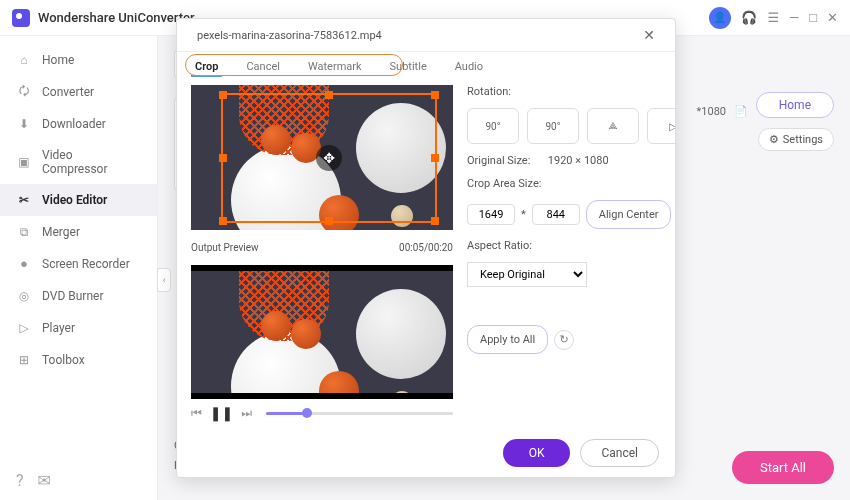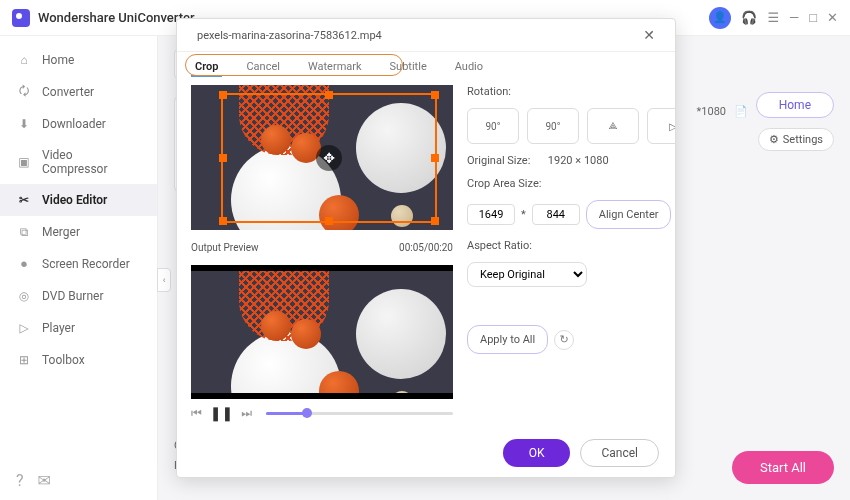--- a/index.html
+++ b/index.html
@@ -60,21 +60,21 @@
 .ctrl.play { color:#333; font-size:14px; }
 .slider { flex:1; height:3px; background:#ddd; border-radius:2px; position:relative; margin-left:6px; }
 .slider .fill { position:absolute; left:0; top:0; height:100%; width:22%; background:#8a7cf7; border-radius:2px; }
 .slider .knob { position:absolute; left:22%; top:50%; width:10px; height:10px; background:#8a7cf7; border-radius:50%; transform:translate(-50%,-50%); }
 .m-right { flex:1; font-size:11px; color:#555; display:flex; flex-direction:column; gap:10px; }
 .rot-row { display:flex; gap:8px; }
 .rot-btn { width:52px; height:36px; border:1px solid #ddd; border-radius:6px; background:#fff; display:flex; align-items:center; justify-content:center; font-size:10px; color:#666; cursor:pointer; }
 .kv { display:flex; align-items:center; gap:6px; }
 .inp { width:48px; border:1px solid #ddd; border-radius:4px; padding:3px 6px; font-size:11px; text-align:center; }
 .pillbtn { border:1px solid #c8c0f5; color:#555; background:#fff; border-radius:12px; padding:7px 12px; font-size:11px; cursor:pointer; }
-.sel { border:1px solid #ddd; border-radius:8px; padding:4px 8px; font-size:11px; width:120px; background:#fff; }
+.sel { border:1px solid #ddd; border-radius:0; padding:4px 8px; font-size:11px; width:120px; background:#fff; }
 .m-foot { display:flex; justify-content:flex-end; gap:10px; padding:10px 16px; }
 .okbtn { background:#6d28d9; color:#fff; border:none; border-radius:16px; padding:6px 26px; font-size:12px; cursor:pointer; }
 .cancelbtn { background:#fff; border:1px solid #ccc; color:#555; border-radius:16px; padding:6px 20px; font-size:12px; cursor:pointer; }
 .reseti { width:20px; height:20px; border:1px solid #ddd; border-radius:50%; display:flex; align-items:center; justify-content:center; font-size:11px; color:#777; cursor:pointer; }
 </style>
 </head>
 <body>
 
 <div class="titlebar">
   <div class="logo"></div>

